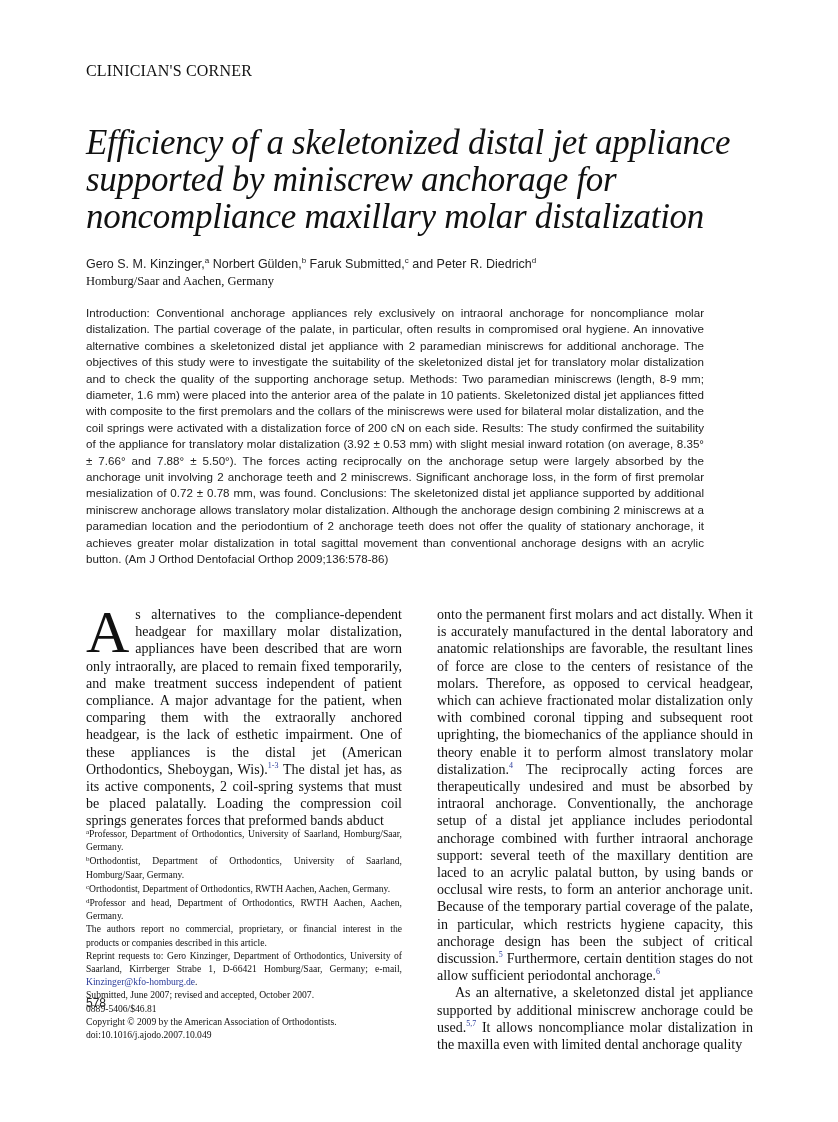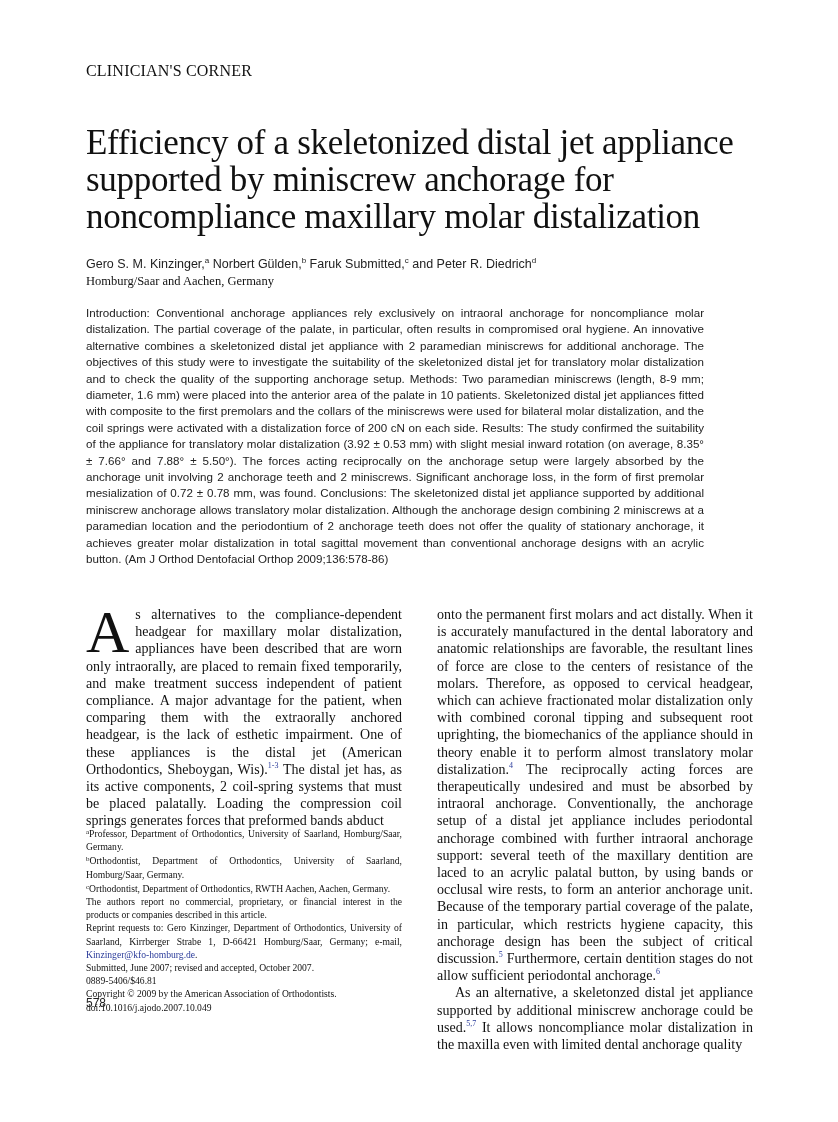--- a/index.html
+++ b/index.html
@@ -1,20 +1,20 @@
 <!DOCTYPE html>
 <html><head>
 <meta charset="utf-8">
 <style>
   html, body { margin: 0; padding: 0; background: #ffffff; }
   body { width: 838px; height: 1122px; position: relative; overflow: hidden; color: #111; }
   .page { position: absolute; left: 0; top: 0; width: 726px; height: 1122px; }
   .section-label { position: absolute; left: 86px; top: 62px; font-family: "Liberation Serif", serif; font-size: 16px; letter-spacing: 0.2px; color: #111; }
   .title { position: absolute; left: 86px; top: 124px; width: 700px; font-family: "Liberation Serif", serif; font-size: 35px; line-height: 37px; color: #111; letter-spacing: -0.3px; }
-  .title div { white-space: nowrap; }
+  .title div { white-space: nowrap; font-style: italic; }
   .authors { position: absolute; left: 86px; top: 256px; font-family: "Liberation Sans", sans-serif; font-size: 12.5px; color: #222; white-space: nowrap; }
   .authors sup { font-size: 8px; vertical-align: 5px; }
   .affil-loc { position: absolute; left: 86px; top: 274px; font-family: "Liberation Serif", serif; font-size: 12.5px; color: #111; text-align: right; }
   .abstract { position: absolute; left: 86px; top: 305px; width: 618px; font-family: "Liberation Sans", sans-serif; font-size: 11.6px; line-height: 16.4px; color: #222; text-align: justify; }
   .col { position: absolute; font-family: "Liberation Serif", serif; font-size: 14px; line-height: 17.2px; color: #111; text-align: justify; }
   .col-left { left: 86px; top: 606px; width: 316px; }
   .col-right { left: 437px; top: 606px; width: 316px; }
   .dropcap { float: left; font-family: "Liberation Serif", serif; font-size: 60px; line-height: 48px; margin: 2px 6px 0 0; color: #111; }
   .col p { margin: 0; }
   .col .indent { text-indent: 18px; }
@@ -45,20 +45,21 @@
   <div class="abstract">Introduction: Conventional anchorage appliances rely exclusively on intraoral anchorage for noncompliance molar distalization. The partial coverage of the palate, in particular, often results in compromised oral hygiene. An innovative alternative combines a skeletonized distal jet appliance with 2 paramedian miniscrews for additional anchorage. The objectives of this study were to investigate the suitability of the skeletonized distal jet for translatory molar distalization and to check the quality of the supporting anchorage setup. Methods: Two paramedian miniscrews (length, 8-9 mm; diameter, 1.6 mm) were placed into the anterior area of the palate in 10 patients. Skeletonized distal jet appliances fitted with composite to the first premolars and the collars of the miniscrews were used for bilateral molar distalization, and the coil springs were activated with a distalization force of 200 cN on each side. Results: The study confirmed the suitability of the appliance for translatory molar distalization (3.92 ± 0.53 mm) with slight mesial inward rotation (on average, 8.35° ± 7.66° and 7.88° ± 5.50°). The forces acting reciprocally on the anchorage setup were largely absorbed by the anchorage unit involving 2 anchorage teeth and 2 miniscrews. Significant anchorage loss, in the form of first premolar mesialization of 0.72 ± 0.78 mm, was found. Conclusions: The skeletonized distal jet appliance supported by additional miniscrew anchorage allows translatory molar distalization. Although the anchorage design combining 2 miniscrews at a paramedian location and the periodontium of 2 anchorage teeth does not offer the quality of stationary anchorage, it achieves greater molar distalization in total sagittal movement than conventional anchorage designs with an acrylic button. (Am J Orthod Dentofacial Orthop 2009;136:578-86)</div>
 
   <div class="col col-left">
     <p><span class="dropcap">A</span><span>s alternatives to the compliance-dependent headgear for maxillary molar distalization, appliances have been described that are worn only intraorally, are placed to remain fixed temporarily, and make treatment success independent of patient compliance. A major advantage for the patient, when comparing them with the extraorally anchored headgear, is the lack of esthetic impairment. One of these appliances is the distal jet (American Orthodontics, Sheboygan, Wis).</span><sup class="ref">1-3</sup><span> The distal jet has, as its active components, 2 coil-spring systems that must be placed palatally. Loading the compression coil springs generates forces that preformed bands abduct</span></p>
   </div>
 
   <div class="footnotes">
     <p><sup>a</sup><span>Professor, Department of Orthodontics, University of Saarland, Homburg/Saar, Germany.</span></p>
     <p><sup>b</sup><span>Orthodontist, Department of Orthodontics, University of Saarland, Homburg/Saar, Germany.</span></p>
     <p><sup>c</sup><span>Orthodontist, Department of Orthodontics, RWTH Aachen, Aachen, Germany.</span></p>
+    <p><sup>d</sup><span>Professor and head, Department of Orthodontics, RWTH Aachen, Aachen, Germany.</span></p>
     <p>The authors report no commercial, proprietary, or financial interest in the products or companies described in this article.</p>
     <p><span>Reprint requests to: Gero Kinzinger, Department of Orthodontics, University of Saarland, Kirrberger Strabe 1, D-66421 Homburg/Saar, Germany; e-mail, </span><span class="email">Kinzinger@kfo-homburg.de</span><span>.</span></p>
     <p>Submitted, June 2007; revised and accepted, October 2007.</p>
     <p>0889-5406/$46.81</p>
     <p>Copyright © 2009 by the American Association of Orthodontists.</p>
     <p>doi:10.1016/j.ajodo.2007.10.049</p>
   </div>
 
   <div class="col col-right">
     <p><span>onto the permanent first molars and act distally. When it is accurately manufactured in the dental laboratory and anatomic relationships are favorable, the resultant lines of force are close to the centers of resistance of the molars. Therefore, as opposed to cervical headgear, which can achieve fractionated molar distalization only with combined coronal tipping and subsequent root uprighting, the biomechanics of the appliance should in theory enable it to perform almost translatory molar distalization.</span><sup class="ref">4</sup><span> The reciprocally acting forces are therapeutically undesired and must be absorbed by intraoral anchorage. Conventionally, the anchorage setup of a distal jet appliance includes periodontal anchorage combined with further intraoral anchorage support: several teeth of the maxillary dentition are laced to an acrylic palatal button, by using bands or occlusal wire rests, to form an anterior anchorage unit. Because of the temporary partial coverage of the palate, in particular, which restricts hygiene capacity, this anchorage design has been the subject of critical discussion.</span><sup class="ref">5</sup><span> Furthermore, certain dentition stages do not allow sufficient periodontal anchorage.</span><sup class="ref">6</sup></p>

